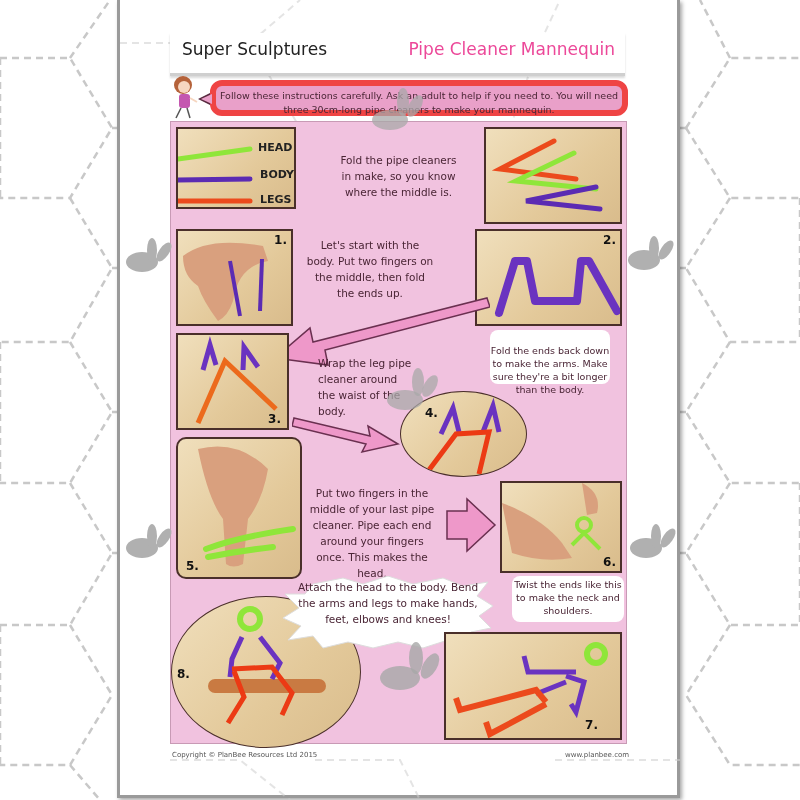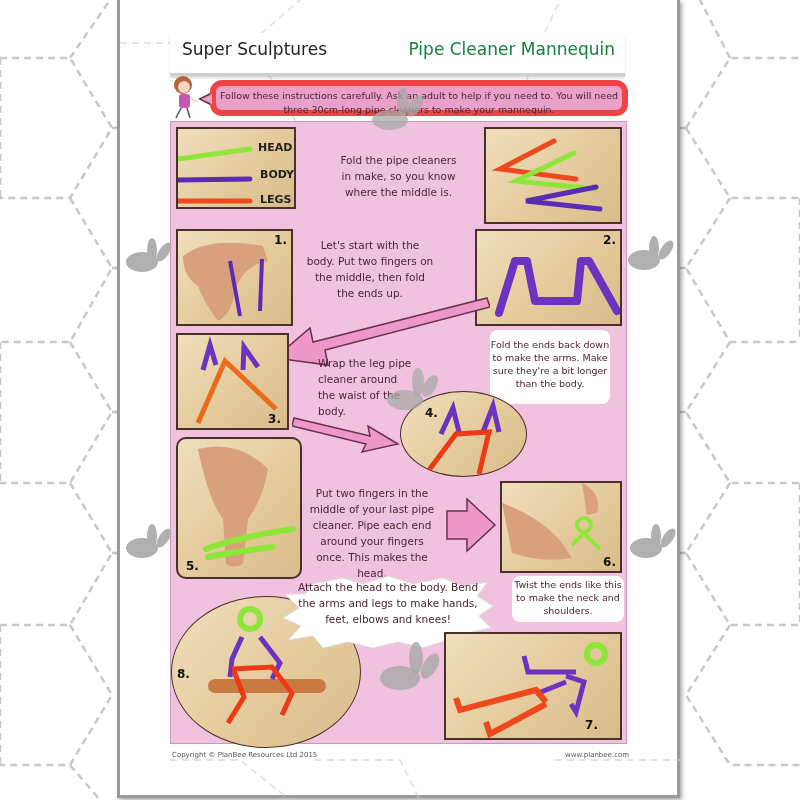--- a/index.html
+++ b/index.html
@@ -15,21 +15,21 @@
     border-left:3px solid #9a9a9a; border-right:3px solid #9a9a9a; border-bottom:3px solid #9a9a9a;
     box-shadow: 2px 2px 4px rgba(0,0,0,0.35);
     box-sizing:border-box;
   }
   .header {
     position:absolute; left:170px; top:33px; width:455px; height:40px;
     background:#fff; border-bottom:3px solid #cfcfcf;
     box-shadow: 0 2px 2px rgba(0,0,0,0.15);
   }
   .header .left { position:absolute; left:12px; top:6px; font-size:17px; color:#222; font-family:"DejaVu Sans", sans-serif; }
-  .header .right { position:absolute; right:10px; top:6px; font-size:17px; color:#15803d; }
+  .header .right { position:absolute; right:10px; top:6px; font-size:17px; color:#ec4899; }
   .mascot { position:absolute; left:170px; top:74px; width:34px; height:50px; }
   .speech {
     position:absolute; left:210px; top:80px; width:418px; height:36px;
     background:#e9a0c9; border:6px solid #ef4444; border-radius:12px;
     box-sizing:border-box; text-align:center; font-size:9.5px; line-height:14px; color:#4a2535;
     padding-top:3px;
   }
   .speech-tail { position:absolute; left:198px; top:92px; width:0; height:0;
     border-top:7px solid transparent; border-bottom:7px solid transparent; border-right:14px solid #5a2a40; }
   .speech-tail2 { position:absolute; left:201px; top:94px; width:0; height:0;
@@ -155,21 +155,21 @@
   <span class="num" style="right:4px;top:2px;">1.</span>
 </div>
 <div class="txt" style="left:306px;top:237px;width:128px;">Let's start with the body. Put two fingers on the middle, then fold the ends up.</div>
 
 <div class="photo" style="left:475px;top:229px;width:147px;height:97px;">
   <svg width="147" height="97">
     <polyline points="22,82 38,30 50,30 58,70 100,70 104,30 112,30 140,80" fill="none" stroke="#6a33c0" stroke-width="8" stroke-linejoin="round" stroke-linecap="round"></polyline>
   </svg>
   <span class="num" style="right:4px;top:2px;">2.</span>
 </div>
-<div class="whitebox" style="left:490px;top:330px;width:120px;height:74px;padding-top:8px;box-sizing:border-box;">
+<div class="whitebox" style="left:490px;top:330px;width:120px;height:54px;padding-top:14px;box-sizing:border-box;">
   <span>Fold the ends back down to make the arms. Make sure they're a bit longer than the body.</span>
 </div>
 
 <svg style="position:absolute;left:265px;top:290px;" width="225" height="90">
   <polygon points="222,8 225,17 60,60 63,75 10,68 45,38 48,52" fill="#ee98c9" stroke="#6a3050" stroke-width="1.5"></polygon>
 </svg>
 
 <div class="photo" style="left:176px;top:333px;width:113px;height:97px;">
   <svg width="113" height="97">
     <polyline points="25,35 32,10 38,30" fill="none" stroke="#6a33c0" stroke-width="5"></polyline>

